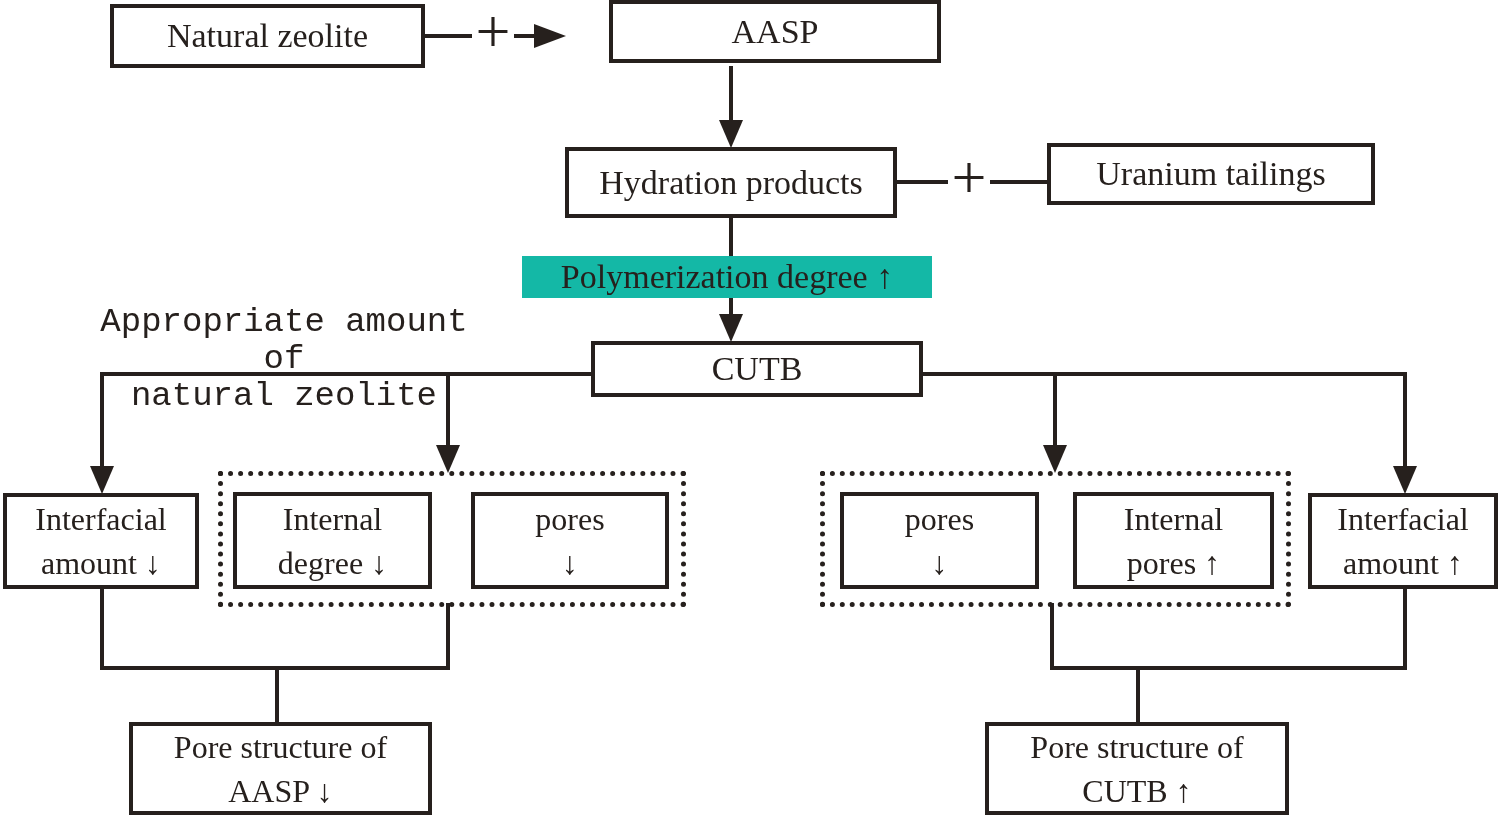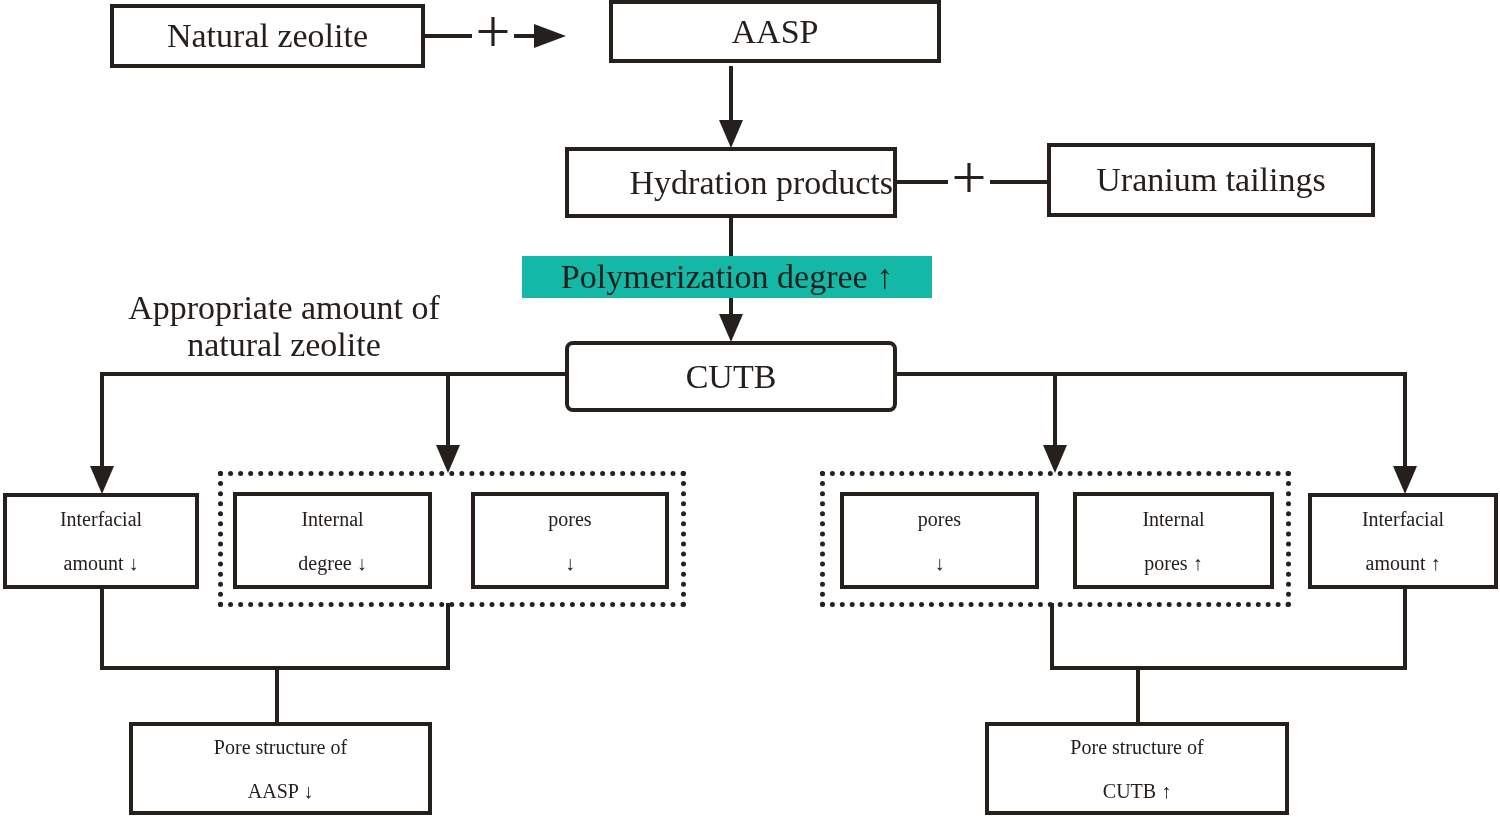--- a/index.html
+++ b/index.html
@@ -12,25 +12,25 @@
   .dotted {
     position:absolute; z-index:1; box-sizing:border-box;
     border:5px dotted #26201d; background:transparent;
   }
   .box {
     position:absolute; z-index:2; box-sizing:border-box;
     border:4px solid #26201d; background:#ffffff;
     display:flex; flex-direction:column; align-items:center; justify-content:center;
     text-align:center; font-size:34px; line-height:40px;
   }
-  .box.two { font-size:20px; line-height:44px; }
+  .box.two { font-size:32px; line-height:44px; }
   .lbl {
     position:absolute; z-index:3; text-align:center; font-size:34px;
   }
-  .lbl-appropriate { left:84px; top:289px; width:400px; line-height:37px; }
+  .lbl-appropriate { left:84px; top:304px; width:400px; line-height:37px;font-family:Liberation Mono, monospace; }
   .lbl-poly {
     left:522px; top:256px; width:410px; height:42px; line-height:42px;
     background:#14b8a6;
   }
   .plus-glyph {
     font-family:"Liberation Serif","DejaVu Serif",serif;
   }
 </style>
 </head>
 <body>
@@ -76,28 +76,28 @@
   <div class="dotted" style="left:218px; top:471px; width:468px; height:136px;"></div>
   <div class="dotted" style="left:820px; top:471px; width:471px; height:136px;"></div>
 
   <div class="box" style="left:110px; top:4px; width:315px; height:64px;">
     <span>Natural zeolite</span>
   </div>
   <div class="box" style="left:565px; top:0; width:332px; height:63px;margin-left:44px;">
     <span>AASP</span>
   </div>
 
-  <div class="box" style="left:565px; top:147px; width:332px; height:71px;align-items:flex-end;">
+  <div class="box" style="left:565px; top:147px; width:332px; height:71px;">
     <span>Hydration products</span>
   </div>
-  <div class="box" style="left:1047px; top:143px; width:328px; height:74px;">
+  <div class="box" style="left:1047px; top:143px; width:328px; height:62px;">
     <span>Uranium tailings</span>
   </div>
 
-  <div class="box" style="left:565px; top:341px; width:332px; height:71px;border-radius:8px;">
+  <div class="box" style="left:591px; top:341px; width:332px; height:56px;">
     <span>CUTB</span>
   </div>
 
   <div class="box two" style="left:3px; top:493px; width:196px; height:96px;">
     <span>Interfacial</span>
     <span>amount ↓</span>
   </div>
   <div class="box two" style="left:233px; top:492px; width:199px; height:97px;">
     <span>Internal</span>
     <span>degree ↓</span>

